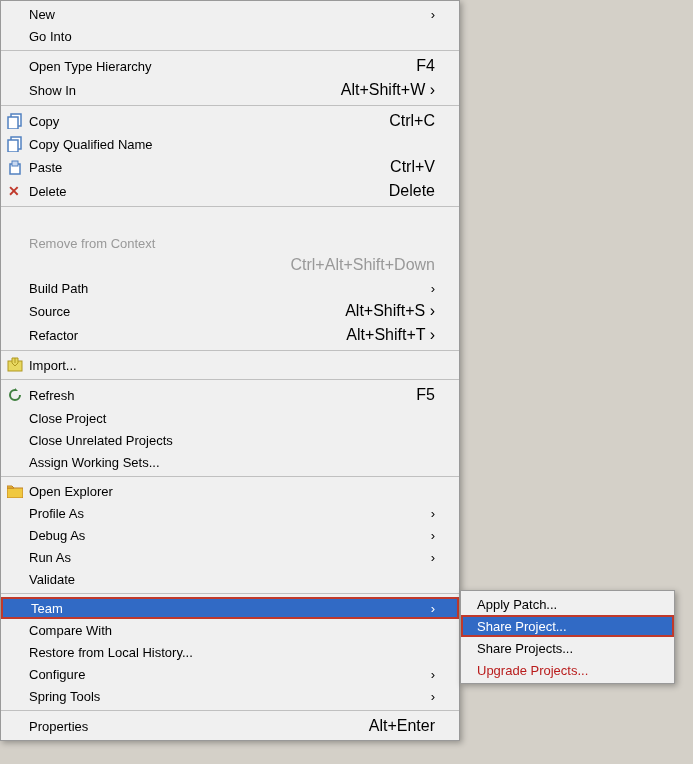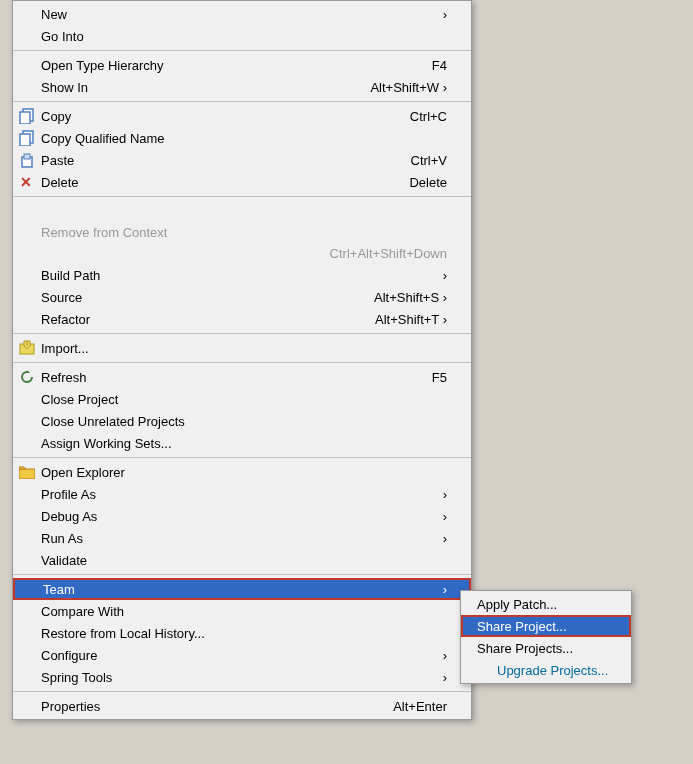--- a/index.html
+++ b/index.html
@@ -9,34 +9,34 @@
       background: #d4d0c8;
       font-family: 'Segoe UI', Tahoma, Arial, sans-serif;
       font-size: 13px;
       position: relative;
       overflow: hidden;
     }
 
     .context-menu {
       position: absolute;
       top: 0;
-      left: 12px;
+      left: 0;
       width: 460px;
       background: #f0f0f0;
       border: 1px solid #999;
       box-shadow: 2px 2px 6px rgba(0,0,0,0.3);
       padding: 2px 0;
       text-align: right;
     }
 
     .submenu-container {
       position: absolute;
       top: 590px;
       left: 460px;
-      width: 172px;
+      width: 215px;
       background: #f0f0f0;
       border: 1px solid #999;
       box-shadow: 2px 2px 6px rgba(0,0,0,0.3);
       padding: 2px 0;
     }
 
     .menu-item {
       display: flex;
       align-items: center;
       padding: 3px 24px 3px 28px;
@@ -62,21 +62,21 @@
     .menu-separator {
       height: 1px;
       background: #c0c0c0;
       margin: 3px 0;
     }
 
     .menu-item .shortcut {
       margin-left: auto;
       padding-left: 20px;
       color: inherit;
-      font-size: 13px;
+      font-size: 16px;
     }
 
     .menu-item .arrow {
       margin-left: auto;
       padding-left: 10px;
     }
 
     .menu-item .icon {
       position: absolute;
       left: 4px;
@@ -99,22 +99,21 @@
     }
 
     .submenu-item.highlighted {
       background: #316ac5;
       color: #fff;
       outline: 2px solid #c0392b;
       outline-offset: -2px;
     }
 
     .submenu-item.disabled {
-      color: #0369a1;
-      margin-left: 20px;
+      color: #b91c1c;
     }
   </style>
 </head>
 <body>
 
 <div class="context-menu">
 
   <div class="menu-item">
     <span>New</span>
     <span class="arrow">›</span>

